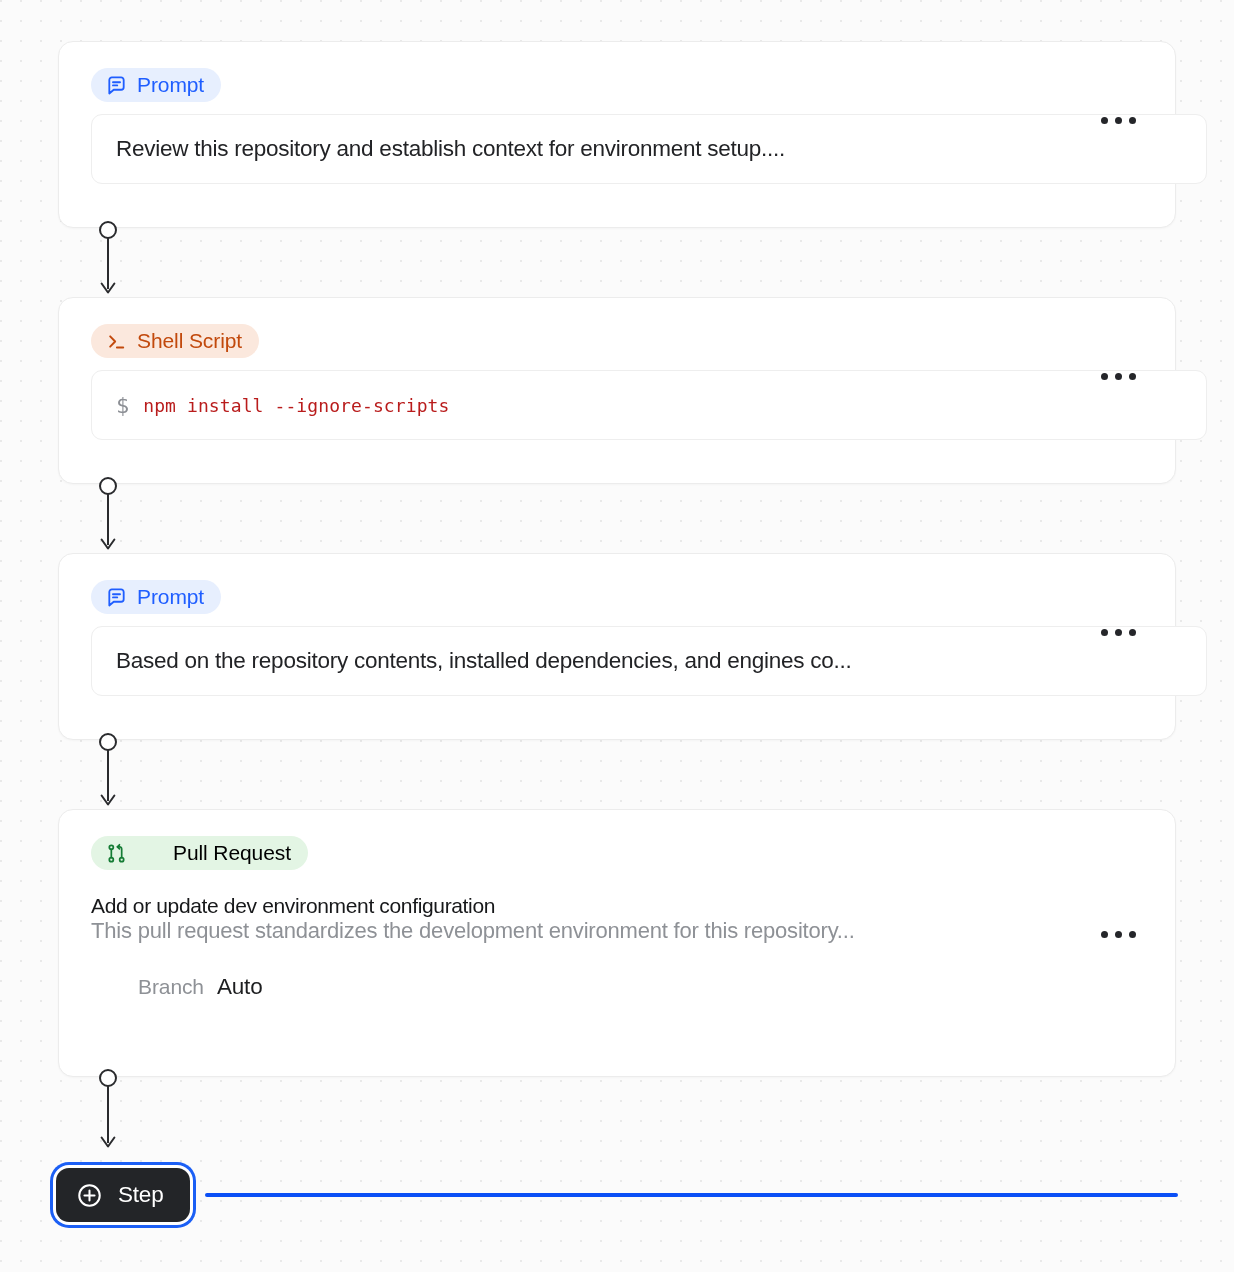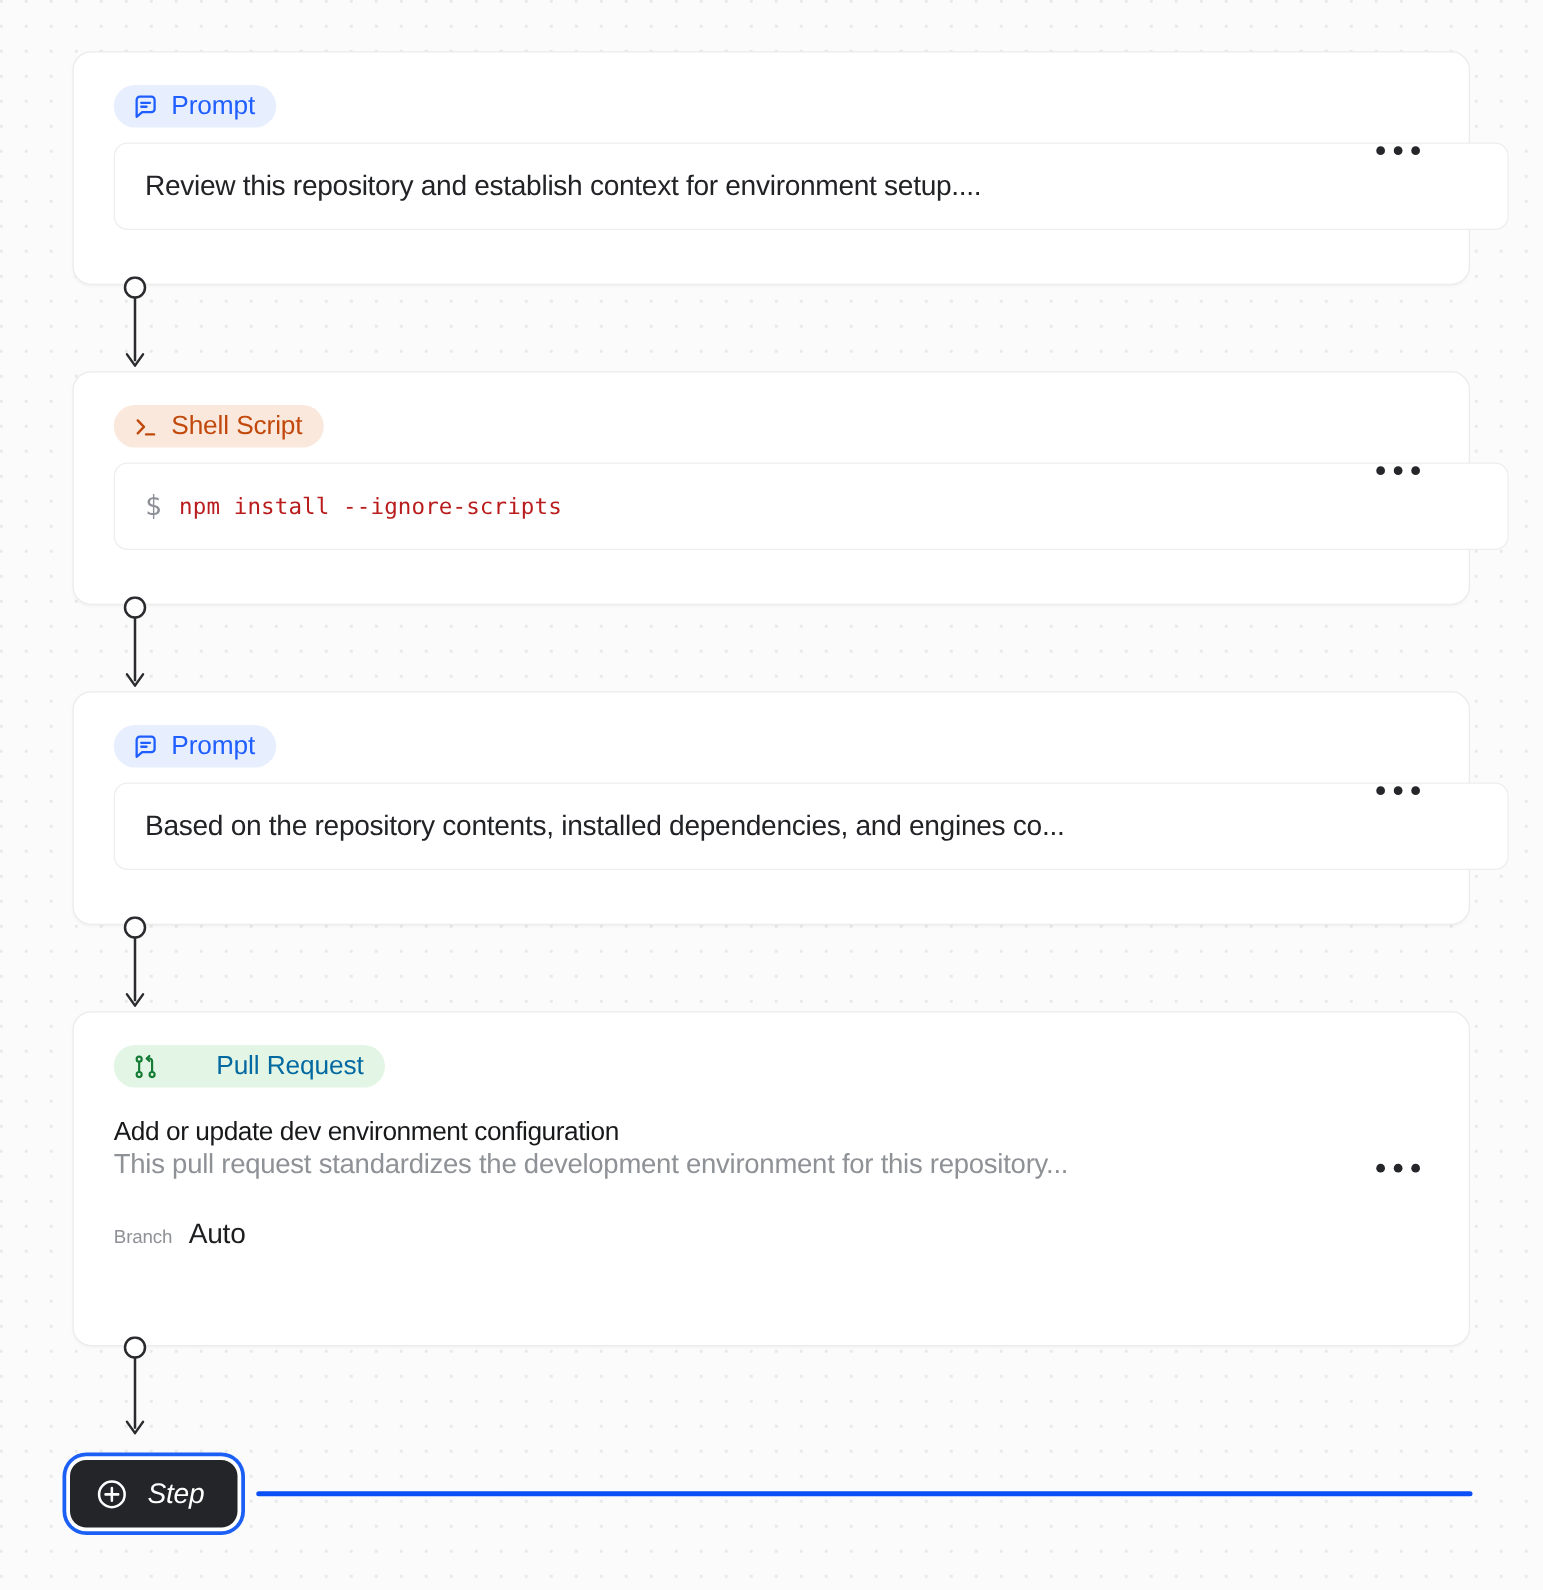--- a/index.html
+++ b/index.html
@@ -55,21 +55,21 @@
     height: 34px;
     padding: 0 17px 0 14px;
     border-radius: 17px;
     font-size: 21px;
     font-weight: 500;
     letter-spacing: -0.1px;
     white-space: nowrap;
   }
   .badge-prompt { background: #e7effe; color: #1f5eff; }
   .badge-shell  { background: #fbe8dd; color: #c2490c; }
-  .badge-pr     { background: #e3f5e4; color: #0369a1; gap: 45px; }
+  .badge-pr     { background: #e3f5e4; color: #000000; gap: 45px; }
 
   .badge svg { display: block; flex: 0 0 auto; }
 
   
   .field {
     margin-top: 12px;
     height: 70px;
     width: 1116px;
     border: 1px solid #eeeeee;
     border-radius: 11px;
@@ -122,23 +122,24 @@
     letter-spacing: -0.2px;
     white-space: nowrap;
   }
   .pr-meta {
     margin-top: 30px;
     display: flex;
     align-items: baseline;
     gap: 13px;
   }
   .pr-meta-label {
-    font-size: 15px;
+    font-size: 21px;
     color: #8e9196;
     letter-spacing: -0.1px;
+    margin-left: 47px;
   }
   .pr-meta-value {
     font-size: 22.5px;
     color: #1d1e20;
     letter-spacing: -0.2px;
   }
 
   
   .kebab {
     position: absolute;
@@ -187,21 +188,20 @@
     padding: 0 26px 0 20px;
     background: #232528;
     color: #ffffff;
     border: 0;
     border-radius: 13px;
     font-family: "Liberation Sans", sans-serif;
     font-size: 22.5px;
     letter-spacing: -0.2px;
     cursor: pointer;
     box-shadow: 0 0 0 3px #ffffff, 0 0 0 6px #1b5ff5;
-    font-style: italic;
   }
   .step-btn svg { display: block; }
 
   .rail {
     position: absolute;
     left: 205px;
     top: 1193px;
     width: 973px;
     height: 4px;
     background: #0b4ff6;

